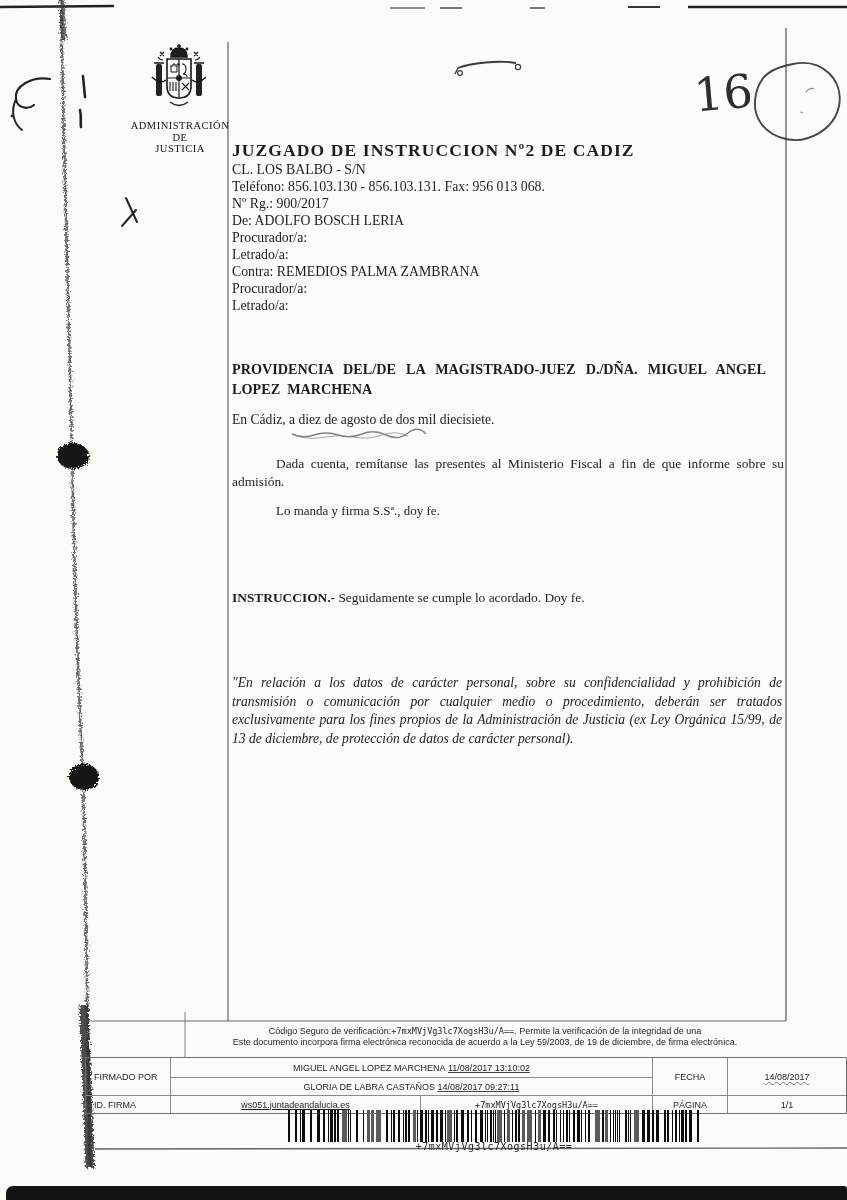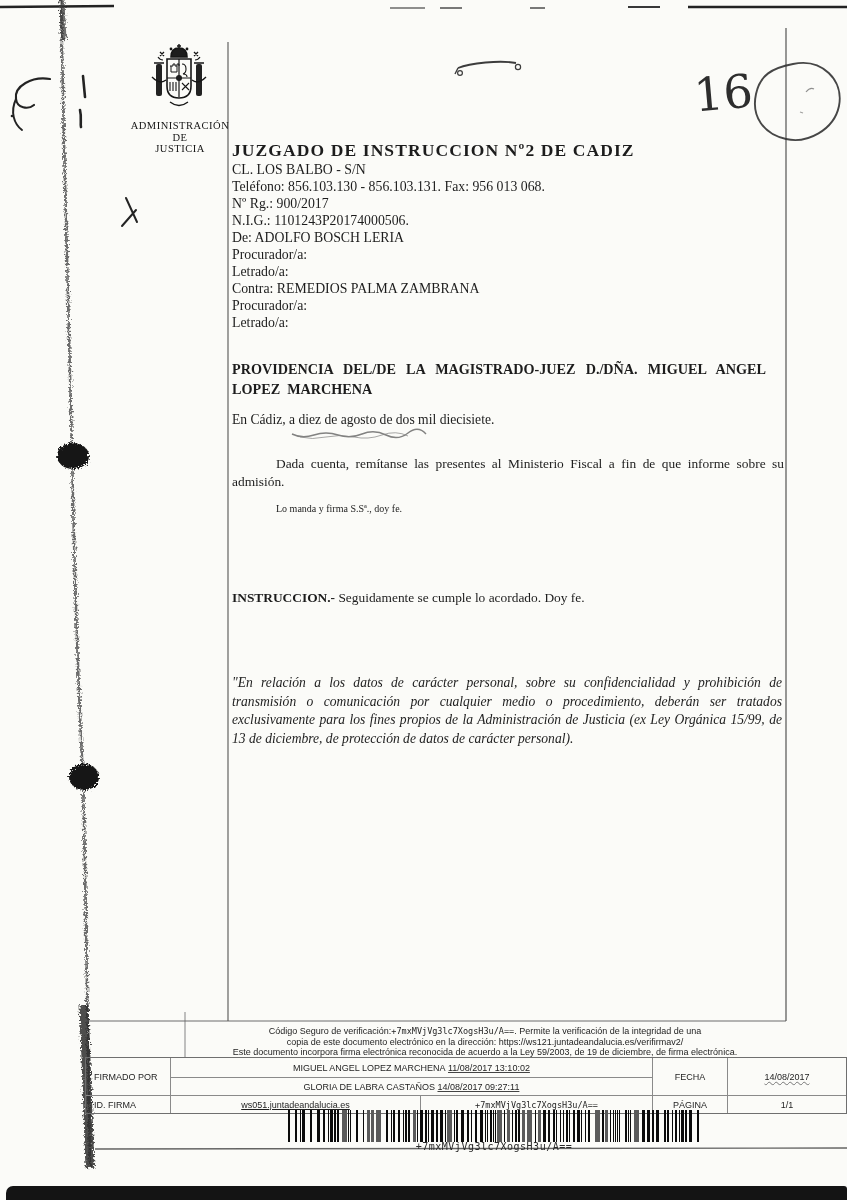--- a/index.html
+++ b/index.html
@@ -16,21 +16,21 @@
   .lh-text{left:232px;top:139px;width:560px;}
   .lh-title{font-size:17.5px;font-weight:bold;letter-spacing:1.1px;line-height:22px;}
   .lh-line{font-size:13.8px;line-height:17px;}
   .b{font-weight:bold;}
   
   .providencia{left:232px;top:360px;width:534px;font-size:14.2px;font-weight:bold;
     line-height:19.5px;text-align:justify;word-spacing:3.5px;}
   .dateline{left:232px;top:412px;font-size:13.6px;}
   .para{left:232px;top:455px;width:552px;font-size:13.4px;line-height:18px;
     text-align:justify;text-indent:44px;}
-  .closing{left:232px;top:503px;padding-left:44px;font-size:10px;}
+  .closing{left:232px;top:503px;padding-left:44px;font-size:13px;}
   .diligencia{left:232px;top:590px;width:560px;font-size:13.4px;}
   .privacy{left:232px;top:674px;width:550px;font-size:13.6px;font-style:italic;
     line-height:18.6px;text-align:justify;color:#222;}
   
   .hand-number{left:694px;top:66px;font-size:46px;color:#2d2d2d;
     font-family:"DejaVu Serif", serif;transform:rotate(-5deg);font-weight:300;}
   
   .verify{left:185px;top:1026px;width:600px;text-align:center;
     font-family:"Liberation Sans", sans-serif;font-size:9px;line-height:10.6px;color:#242424;}
   .mono{font-family:"DejaVu Sans Mono", monospace;font-size:8.5px;}
@@ -155,21 +155,20 @@
     <div>JUSTICIA</div>
   </div>
 
   <div class="abs hand-number">16</div>
 
   <div class="abs lh-text">
     <div class="lh-title">JUZGADO DE INSTRUCCION Nº2 DE CADIZ</div>
     <div class="lh-line">CL. LOS BALBO - S/N</div>
     <div class="lh-line">Teléfono: 856.103.130 - 856.103.131. Fax: 956 013 068.</div>
     <div class="lh-line">Nº Rg.: 900/2017</div>
-    <div class="lh-line">N.I.G.: 1101243P20174000506.</div>
     <div class="lh-line">De: ADOLFO BOSCH LERIA</div>
     <div class="lh-line">Procurador/a:</div>
     <div class="lh-line">Letrado/a:</div>
     <div class="lh-line">Contra: REMEDIOS PALMA ZAMBRANA</div>
     <div class="lh-line">Procurador/a:</div>
     <div class="lh-line">Letrado/a:</div>
   </div>
 
   <div class="abs providencia">PROVIDENCIA DEL/DE LA MAGISTRADO-JUEZ D./DÑA. MIGUEL ANGEL LOPEZ MARCHENA</div>
 
@@ -183,21 +182,20 @@
     <span class="b">INSTRUCCION.-</span>
     <span> Seguidamente se cumple lo acordado. Doy fe.</span>
   </div>
 
   <div class="abs privacy">"En relación a los datos de carácter personal, sobre su confidencialidad y prohibición de transmisión o comunicación por cualquier medio o procedimiento, deberán ser tratados exclusivamente para los fines propios de la Administración de Justicia (ex Ley Orgánica 15/99, de 13 de diciembre, de protección de datos de carácter personal).</div>
 
   <div class="abs verify">
     <div>
       <span>Código Seguro de verificación:</span><span class="mono">+7mxMVjVg3lc7XogsH3u/A==</span><span>. Permite la verificación de la integridad de una</span>
     </div>
-    <div>copia de este documento electrónico en la dirección: https://ws121.juntadeandalucia.es/verifirmav2/</div>
     <div>Este documento incorpora firma electrónica reconocida de acuerdo a la Ley 59/2003, de 19 de diciembre, de firma electrónica.</div>
   </div>
 
   <div class="abs sig-table">
     <div class="cell left" style="grid-column:1;grid-row:1/3;">FIRMADO POR</div>
     <div class="cell" style="grid-column:2/4;grid-row:1;">
       <span>MIGUEL ANGEL LOPEZ MARCHENA</span>&nbsp;<span class="u-date">11/08/2017 13:10:02</span>
     </div>
     <div class="cell" style="grid-column:4;grid-row:1/3;">FECHA</div>
     <div class="cell no-r wavy" style="grid-column:5;grid-row:1/3;">14/08/2017</div>

